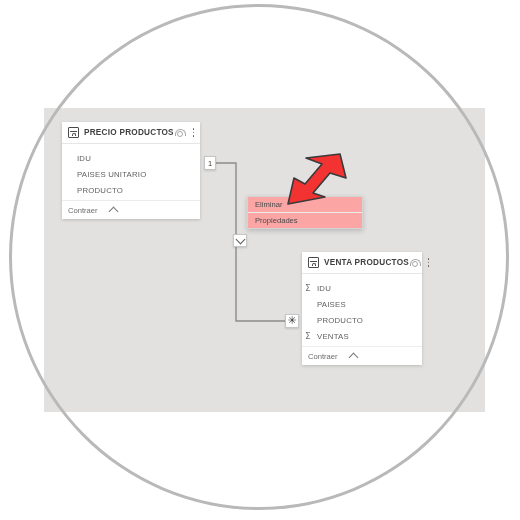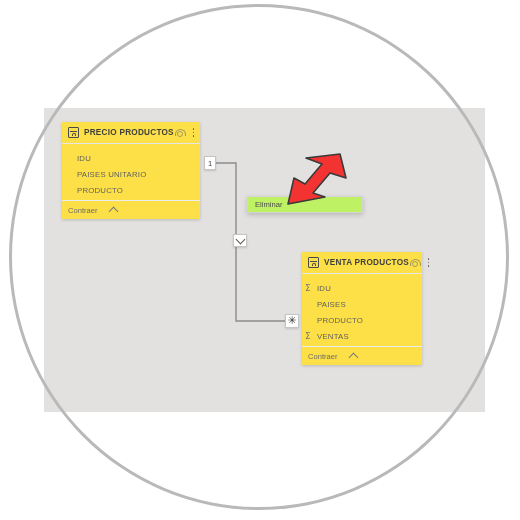--- a/index.html
+++ b/index.html
@@ -18,21 +18,21 @@
   }
 
   
   .canvas{
     position:absolute;left:44px;top:108px;width:441px;height:304px;
     background:#e2e1e0;overflow:hidden;
   }
 
   
   .table-card{
-    position:absolute;background:#fde047;
+    position:absolute;background:#ffffff;
     box-shadow:0 1px 3px rgba(0,0,0,.18);
     font-size:8.5px;color:#6b6b6b;
   }
   .tc-header{
     display:flex;align-items:center;height:22px;
     border-bottom:1px solid #e6e6e6;padding:0 5px 0 6px;
     box-sizing:border-box;
   }
   .tc-icon{
     width:11px;height:11px;border:1.3px solid #4a4a4a;border-radius:1px;
@@ -98,21 +98,21 @@
   .badge-one{width:12px;height:14px;}
   .badge-star{width:14px;height:14px;font-size:11px;line-height:8px;padding-bottom:3px;}
   .badge-chev{width:14px;height:13px;}
   .badge-chev .cd{
     width:6px;height:6px;border-right:1.2px solid #5a5a5a;border-bottom:1.2px solid #5a5a5a;
     transform:rotate(45deg);margin-top:-3px;
   }
 
   
   .ctx-menu{
-    position:absolute;background:#bef264;border:1px solid #d4d4d4;
+    position:absolute;background:#fca5a5;border:1px solid #d4d4d4;
     box-shadow:0 2px 5px rgba(0,0,0,.18);z-index:9;
   }
   .ctx-item{
     height:15px;display:flex;align-items:center;padding-left:7px;
     font-size:7.6px;color:#4a4a4a;white-space:nowrap;
   }
   .ctx-item + .ctx-item{border-top:1px solid #ededed;}
 
   
   .arrow-wrap{position:absolute;left:272px;top:152px;width:80px;height:60px;z-index:10;}
@@ -211,20 +211,23 @@
       <div class="tc-footer">
         <span>Contraer</span>
         <span class="chev-up"></span>
       </div>
     </div>
 
     <div class="ctx-menu" style="left:203px;top:88px;width:114px;">
       <div class="ctx-item">
         <span>Eliminar</span>
       </div>
+      <div class="ctx-item">
+        <span>Propiedades</span>
+      </div>
     </div>
 
   </div>
 
   <div class="arrow-wrap">
     <svg width="80" height="60" viewBox="0 0 80 60">
       <polygon points="68,2 74,26 58,21 41,41 53,45 16,52 22,26 33,32 50,12 34,6" fill="#f33232" stroke="#3a3a3a" stroke-width="1.6" stroke-linejoin="round"></polygon>
     </svg>
   </div>
 

